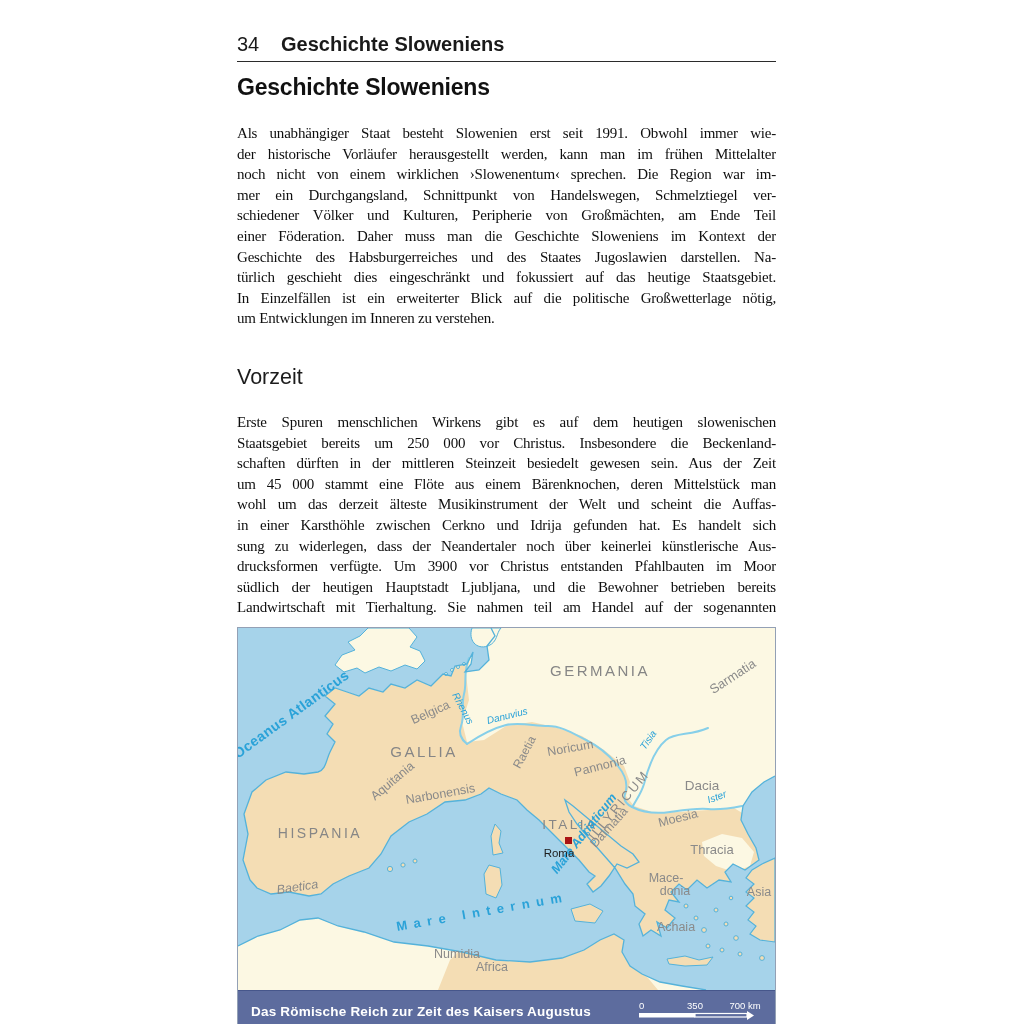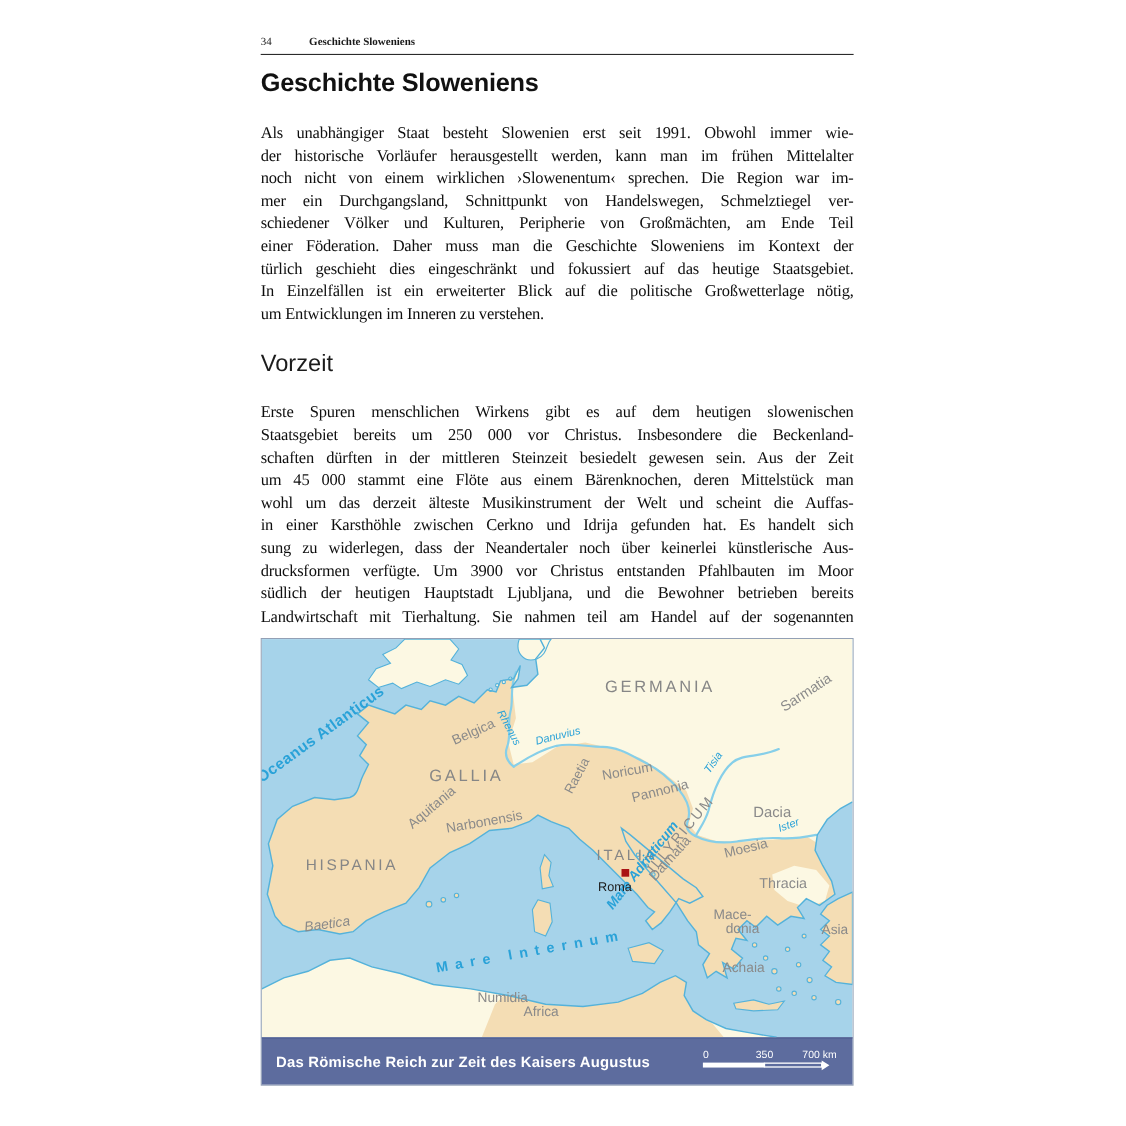--- a/index.html
+++ b/index.html
@@ -1,29 +1,29 @@
 <!DOCTYPE html>
 <html><head>
 <meta charset="utf-8">
 <style>
   html,body{margin:0;padding:0;background:#ffffff;}
   body{width:1024px;height:1024px;position:relative;overflow:hidden;
        font-family:"Liberation Serif",serif;color:#111;}
   .content{position:absolute;left:237px;top:33px;width:539px;}
 
   .running-head{display:flex;align-items:center;
-    font-family:Liberation Serif, serif;font-size:10px;}
+    font-family:Liberation Sans, sans-serif;font-size:20px;}
   .pagenum{width:44px;font-weight:400;color:#1a1a1a;}
   .runtitle{font-weight:700;color:#1a1a1a;}
   .rule{border-bottom:1.5px solid #2b2b2b;margin-top:5px;}
 
   h1{font-family:"Liberation Sans",sans-serif;font-size:23px;font-weight:700;
      color:#111;margin:12px 0 0 0;letter-spacing:-.2px;}
   h2{font-family:"Liberation Sans",sans-serif;font-size:21.5px;font-weight:400;
-     color:#1c1c1c;margin:22px 0 0 0;}
+     color:#1c1c1c;margin:36px 0 0 0;}
 
   .para{margin-top:22px;font-size:15px;line-height:20.6px;letter-spacing:-.2px;
         color:#0e0e0e;}
   .para .ln{text-align:justify;text-align-last:justify;white-space:normal;
             overflow:hidden;}
   .para .ln.last{text-align-last:left;}
 
   figure.map{margin:9px 0 0 0;width:539px;border:1px solid #93a0b5;
              box-sizing:border-box;}
   figure.map svg{display:block;}
@@ -54,20 +54,21 @@
 
   <h1>Geschichte Sloweniens</h1>
 
   <div class="para">
       <div class="ln">Als unabhängiger Staat besteht Slowenien erst seit 1991. Obwohl immer wie-</div>
       <div class="ln">der historische Vorläufer herausgestellt werden, kann man im frühen Mittelalter</div>
       <div class="ln">noch nicht von einem wirklichen ›Slowenentum‹ sprechen. Die Region war im-</div>
       <div class="ln">mer ein Durchgangsland, Schnittpunkt von Handelswegen, Schmelztiegel ver-</div>
       <div class="ln">schiedener Völker und Kulturen, Peripherie von Großmächten, am Ende Teil</div>
       <div class="ln">einer Föderation. Daher muss man die Geschichte Sloweniens im Kontext der</div>
+      <div class="ln">Geschichte des Habsburgerreiches und des Staates Jugoslawien darstellen. Na-</div>
       <div class="ln">türlich geschieht dies eingeschränkt und fokussiert auf das heutige Staatsgebiet.</div>
       <div class="ln">In Einzelfällen ist ein erweiterter Blick auf die politische Großwetterlage nötig,</div>
       <div class="ln last">um Entwicklungen im Inneren zu verstehen.</div>
     </div>
 
   <h2>Vorzeit</h2>
 
   <div class="para">
       <div class="ln">Erste Spuren menschlichen Wirkens gibt es auf dem heutigen slowenischen</div>
       <div class="ln">Staatsgebiet bereits um 250 000 vor Christus. Insbesondere die Beckenland-</div>

